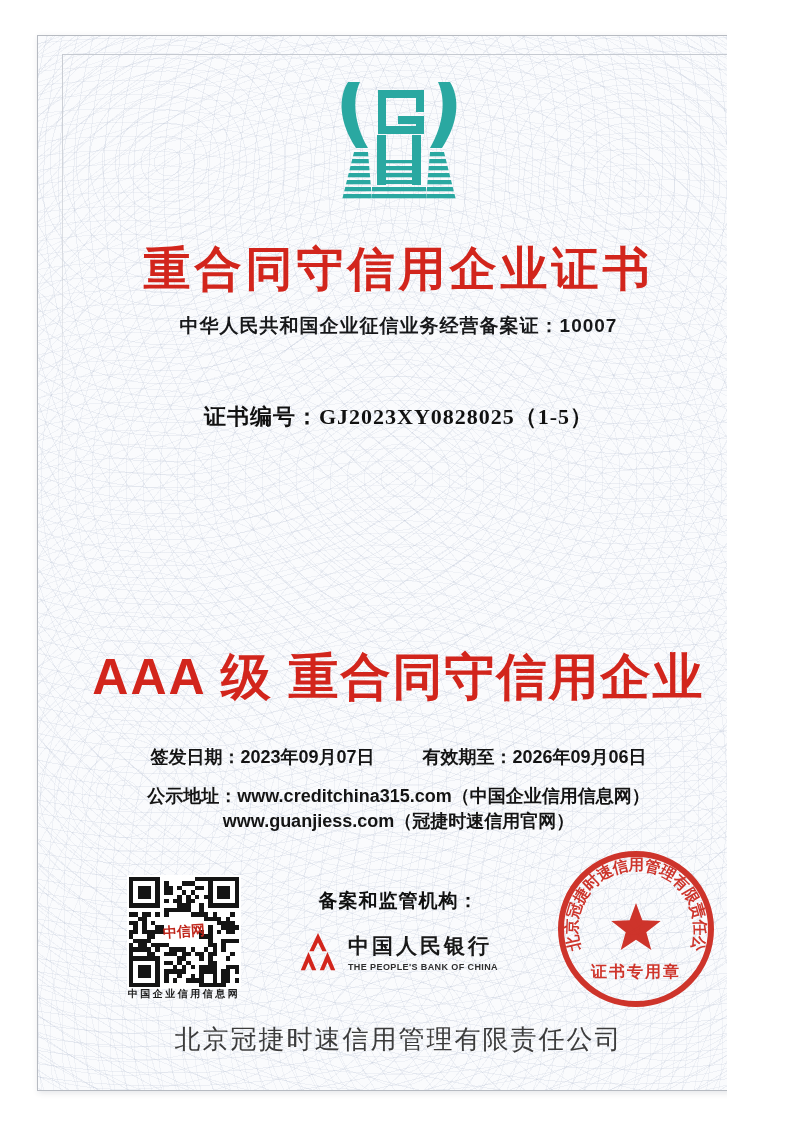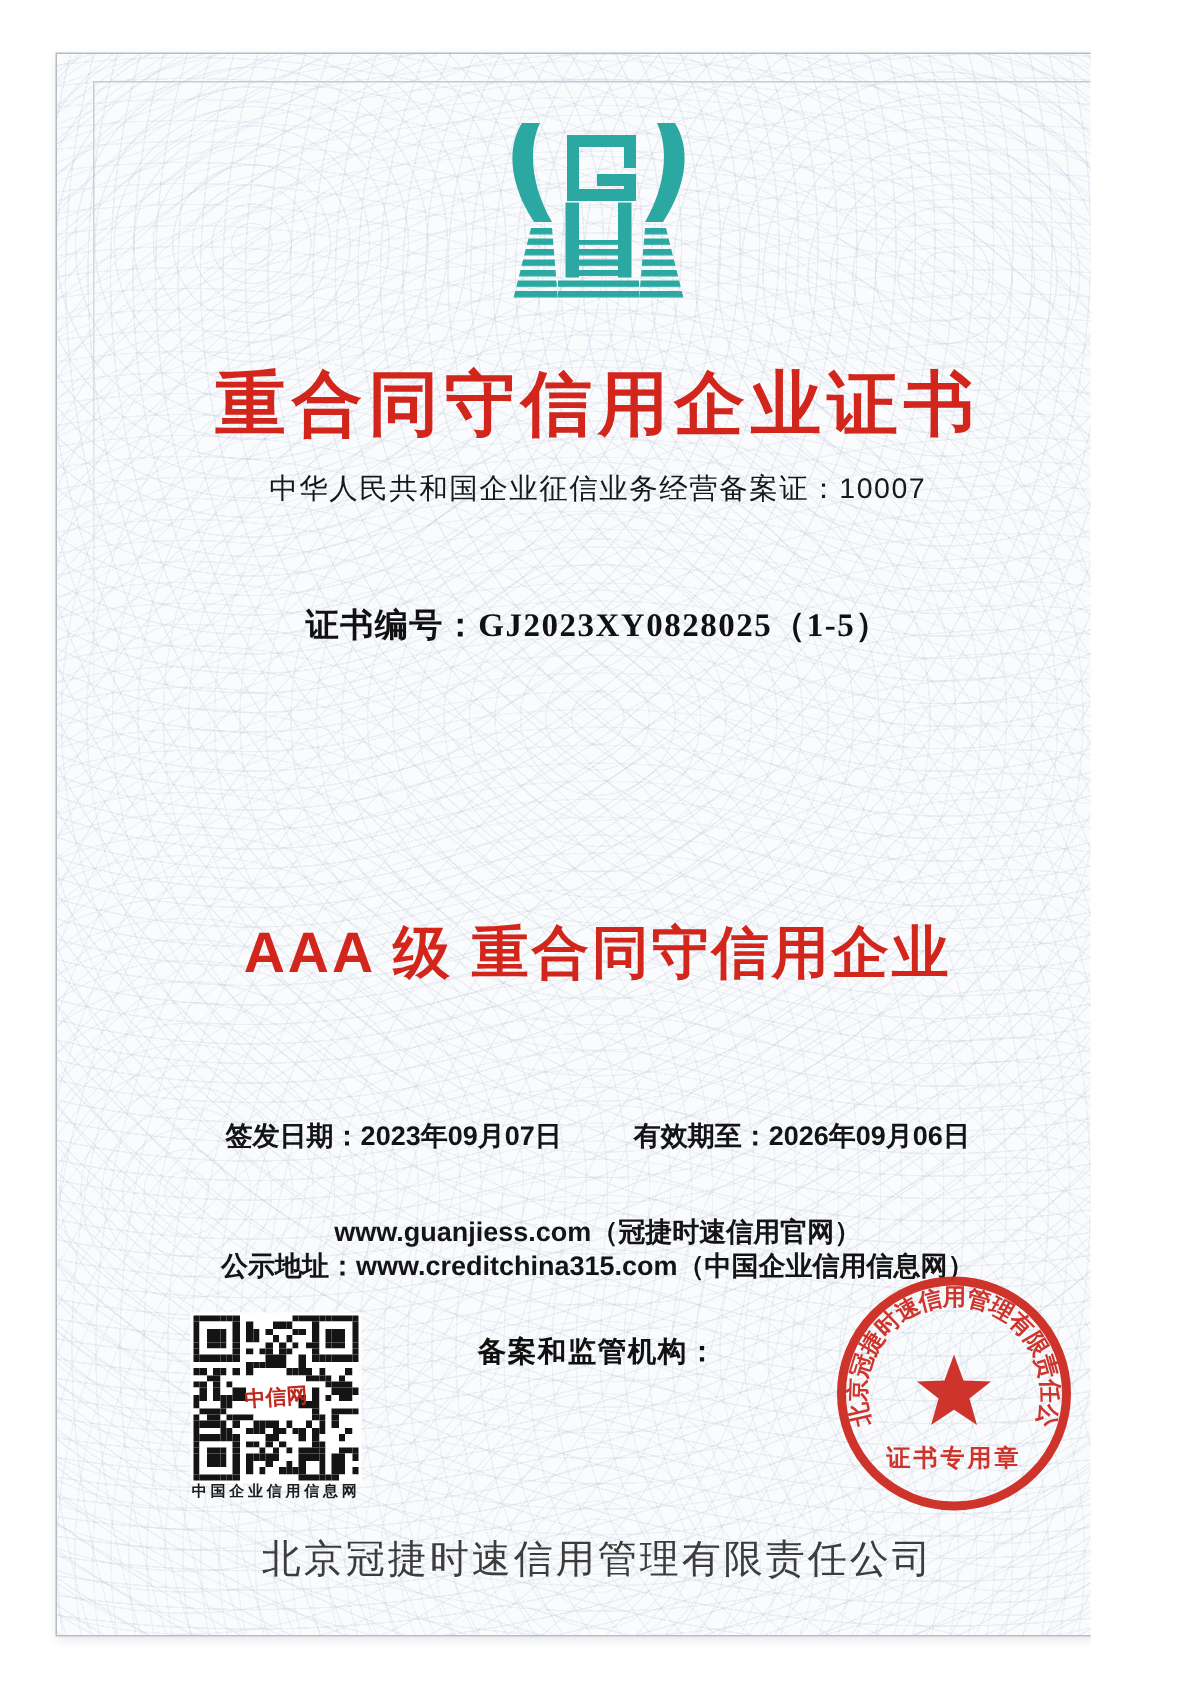--- a/index.html
+++ b/index.html
@@ -29,28 +29,28 @@
   .frame-left{position:absolute;left:24px;top:18px;width:1px;height:450px;background:linear-gradient(#c6cad1,rgba(198,202,209,0));}
   .frame-right{position:absolute;right:23px;top:18px;width:1px;height:450px;background:linear-gradient(#c6cad1,rgba(198,202,209,0));}
 
   .ctr{position:absolute;left:0;right:0;text-align:center;}
 
   .logo{position:absolute;left:50%;top:46px;transform:translateX(-50%);}
   .teal{fill:var(--brand-teal);}
   .gpath{fill:none;stroke:var(--brand-teal);stroke-width:8;}
 
   .title{top:202px;font-size:47px;font-weight:bold;color:var(--accent-red);letter-spacing:4px;}
-  .subtitle{top:277px;font-size:19px;font-weight:normal;color:var(--text-dark);letter-spacing:1px;}
+  .subtitle{top:277px;font-size:19px;font-weight:bold;color:var(--text-dark);letter-spacing:1px;}
   .certno{top:366px;font-size:22px;font-weight:bold;color:#111;font-family:"Liberation Serif",serif;letter-spacing:1px;}
   .intro{top:431px;font-size:19px;color:#202020;font-family:"Liberation Serif",serif;letter-spacing:2px;}
   .company{top:470px;font-size:40px;color:#0d0d0d;font-family:"Liberation Serif",serif;letter-spacing:2px;}
-  .award{top:574px;font-size:38px;font-weight:bold;color:var(--accent-red);letter-spacing:2px;}
+  .award{top:608px;font-size:50px;font-weight:bold;color:var(--accent-red);letter-spacing:2px;}
   .dates{top:709px;font-size:18px;font-weight:bold;color:#141414;}
   .dates .gap{display:inline-block;width:48px;}
-  .pub1{top:748px;font-size:18px;font-weight:bold;color:#141414;margin-top:48px;}
+  .pub1{top:748px;font-size:18px;font-weight:bold;color:#141414;}
   .pub2{top:773px;font-size:18px;font-weight:bold;color:#141414;}
 
   .qr{position:absolute;left:89px;top:839px;width:114px;height:114px;background:#fff;padding:2px;}
   .qr-grid{display:grid;grid-template-columns:repeat(25,1fr);grid-template-rows:repeat(25,1fr);width:110px;height:110px;background:#fff;}
   .qm{background:#fff;}
   .qm.on{background:#141414;}
   .qr-txt{position:absolute;inset:0;display:flex;align-items:center;justify-content:center;
     color:#c0271c;font-family:"Liberation Serif",serif;font-weight:bold;font-size:14px;transform:rotate(-4deg);}
   .qr-caption{position:absolute;left:56px;top:951px;width:180px;text-align:center;font-size:10px;font-weight:bold;
     color:#1c1c1c;letter-spacing:2.5px;}
@@ -741,20 +741,31 @@
           <div class="qm on"></div>
           <div class="qm"></div>
           <div class="qm"></div>
           <div class="qm"></div>
         </div>
       <div class="qr-txt">中信网</div>
     </div>
     <div class="qr-caption">中国企业信用信息网</div>
 
     <div class="ctr reg-label">备案和监管机构：</div>
+    <div class="bank">
+      <svg viewBox="0 0 44 48" width="38" height="42">
+        <path class="pboc" d="M22,2 L12,23 L17,23 L22,13 L27,23 L32,23 Z"></path>
+        <path class="pboc" d="M11,24 L2,45 L7,45 L11,36 L15,45 L20,45 Z"></path>
+        <path class="pboc" d="M33,24 L24,45 L29,45 L33,36 L37,45 L42,45 Z"></path>
+      </svg>
+      <div class="bank-names">
+        <div class="bank-cn">中国人民银行</div>
+        <div class="bank-en">THE PEOPLE'S BANK OF CHINA</div>
+      </div>
+    </div>
 
     <svg class="stamp" viewBox="0 0 164 164" width="164" height="164">
       <defs>
         <path id="arcp" d="M26.6,102.2 A59,59 0 1 1 137.4,102.2" fill="none"></path>
       </defs>
       <circle class="stamp-ring" cx="82" cy="82" r="75"></circle>
       <text class="arc-text"><textPath href="#arcp" startOffset="0" textLength="242" lengthAdjust="spacing">北京冠捷时速信用管理有限责任公司</textPath></text>
       <polygon class="stamp-fill" points="82,56 88.35,73.26 106.7,74 92.3,85.3 97.3,103 82,92.8 66.7,103 71.7,85.3 57.3,74 75.65,73.26"></polygon>
       <text class="stamp-sub" x="82" y="130" text-anchor="middle">证书专用章</text>
     </svg>

